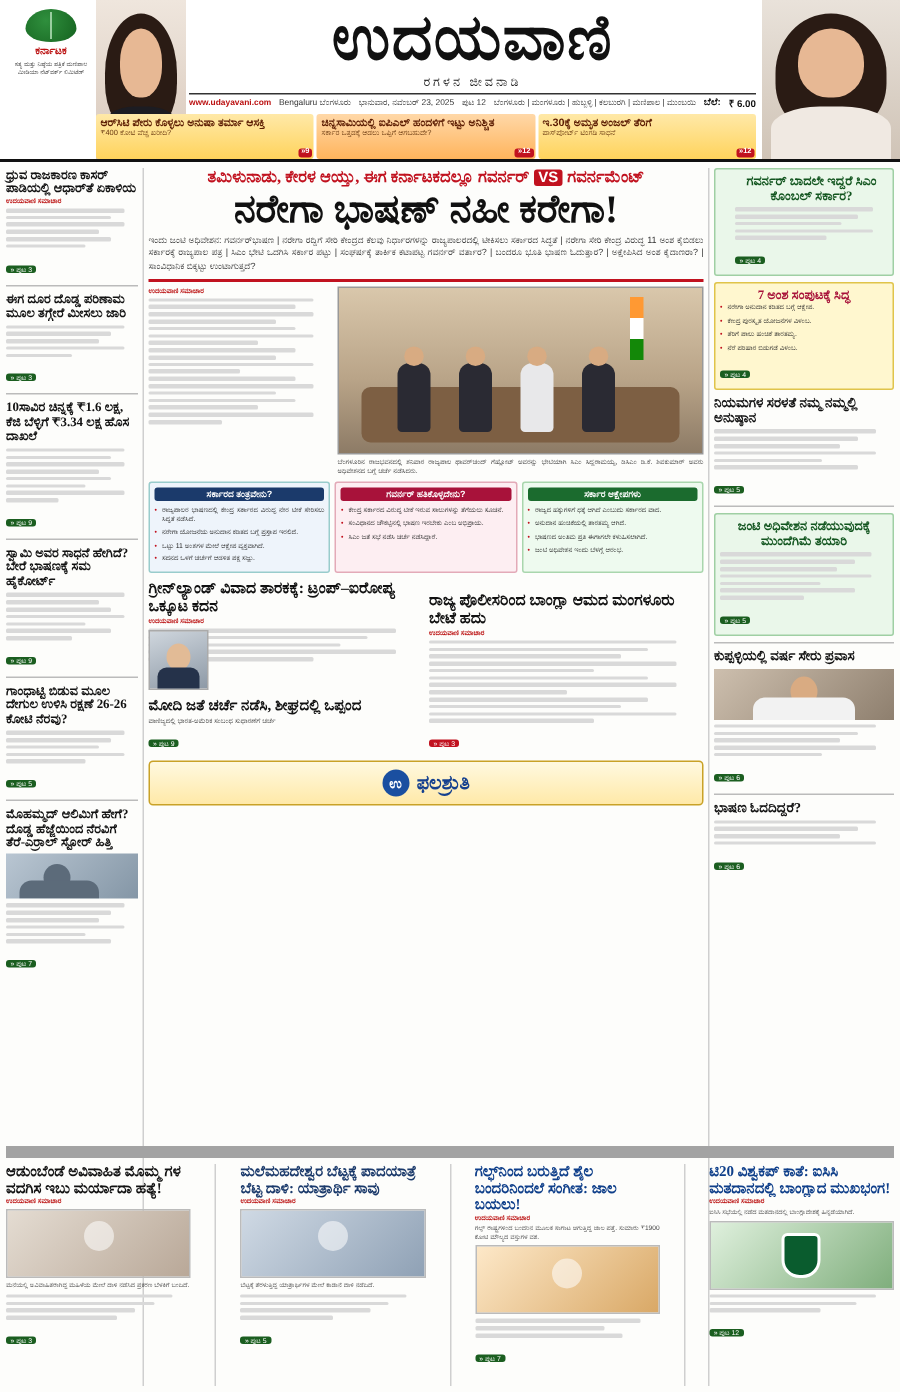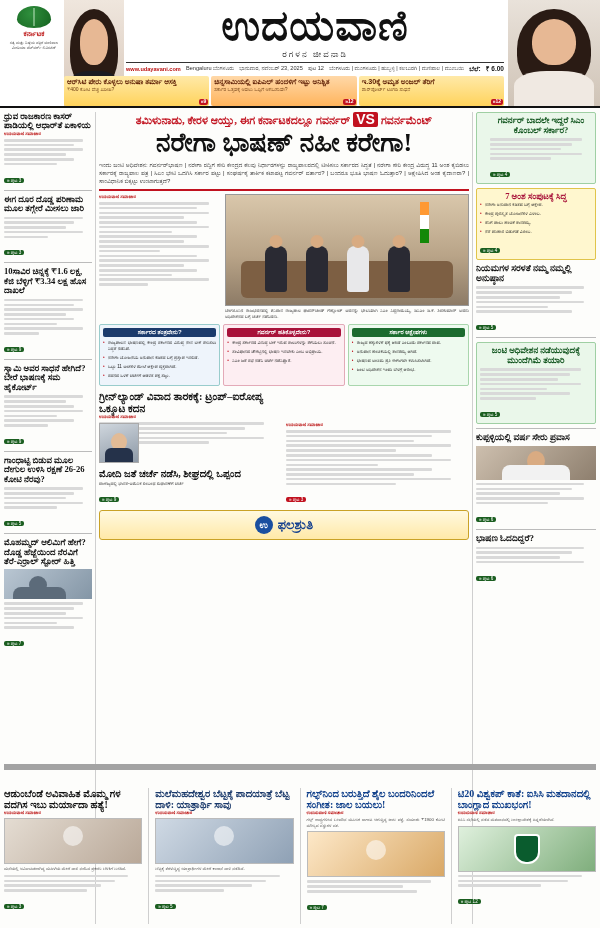--- a/index.html
+++ b/index.html
@@ -134,21 +134,21 @@
   }
   .left-photo .blob { position: absolute; background: #5c6b7a; border-radius: 50%; }
 
   
   .kicker-row {
     display: flex; align-items: center; gap: 3px; justify-content: center;
     font-family: "Liberation Serif", serif; font-weight: bold;
     color: #c1121f; font-size: 11px; line-height: 1.1; text-align: center;
   }
   .vs-badge {
-    background: #c1121f; color: #fff; font-size: 14px; padding: 0 3px;
+    background: #c1121f; color: #fff; font-size: 10px; padding: 0 3px;
     border-radius: 2px; font-family: "Liberation Sans", sans-serif;
   }
   .mega-head {
     font-family: "Liberation Serif", serif; font-weight: bold;
     font-size: 26px; text-align: center; color: #111; line-height: 1.05; margin-top: 2px;
   }
   .deck {
     font-size: 6px; color: #333; line-height: 1.35; margin-top: 4px; text-align: justify;
   }
   .sep-red { height: 2px; background: #c1121f; margin: 4px 0 3px; }
@@ -203,22 +203,22 @@
   .green-box { background: #eaf7ea; border: 1px solid #9fcfa3; border-radius: 2px; padding: 3px; }
   .box-title { font-family: "Liberation Serif", serif; font-weight: bold; font-size: 8.6px; color: #12551f; line-height: 1.12; text-align: center; }
   .box-title.red { color: #a8123a; }
   .right-photo { width: 100%; height: 34px; margin: 3px 0; background: linear-gradient(135deg,#cdbfae,#8e7f6e); position: relative; overflow: hidden; }
   .right-photo .head { position: absolute; left: 50%; top: 16%; transform: translateX(-50%); width: 18px; height: 20px; border-radius: 50%; background: #d9ab82; }
   .right-photo .torso { position: absolute; left: 22%; bottom: 0; width: 56%; height: 42%; background: #f2f2f2; border-radius: 8px 8px 0 0; }
 
   
   .bottom {
     position: absolute; left: 4px; right: 4px; bottom: 4px; height: 160px;
-    border-top: 6px solid #a3a3a3; padding-top: 18px;
-    display: flex; gap: 6px;
+    border-top: 8px solid #a3a3a3; padding-top: 4px;
+    display: flex; gap: 16px;
   }
   .bcol { flex: 1; }
   .bcol .hl-kn { font-size: 10px; color: #1b3a6b; }
   .bcol.b1 .hl-kn { color: #111; }
   .bcol.b3 .hl-kn { color: #0f3f8a; }
   .bcol.b4 .hl-kn { color: #0f3f8a; }
   .b-photo { width: 100%; height: 46px; margin-top: 3px; position: relative; overflow: hidden; border: 1px solid #bbb; }
   .b1photo { background: linear-gradient(135deg,#e4dcd2,#b9a898); }
   .b2photo { background: linear-gradient(135deg,#cfd9e4,#8fa1b5); }
   .b3photo { background: linear-gradient(135deg,#fde8c8,#d9a866); }
@@ -489,20 +489,21 @@
             <div class="ln s90"></div>
               <div class="ln s60"></div>
           </div>
           <div style="clear:both"></div>
           <div class="sub-head" style="font-size:10px;margin-top:3px;">ಮೋದಿ ಜತೆ ಚರ್ಚೆ ನಡೆಸಿ, ಶೀಘ್ರದಲ್ಲಿ ಒಪ್ಪಂದ</div>
           <div class="photo-caption">ವಾಣಿಜ್ಯದಲ್ಲಿ ಭಾರತ-ಅಮೆರಿಕ ಸಂಬಂಧ ಸುಧಾರಣೆಗೆ ಚರ್ಚೆ</div>
           <span class="more-flag">» ಪುಟ 9</span>
         </div>
 
         <div>
+          <div class="sub-head">ರಾಜ್ಯ ಪೊಲೀಸರಿಂದ ಬಾಂಗ್ಲಾ ಆಮದ ಮಂಗಳೂರು ಬೇಟೆ ಹದು</div>
           <div class="byline">ಉದಯವಾಣಿ ಸಮಾಚಾರ</div>
           <div class="body-lines">
             <div class="ln s90"></div>
               <div class="ln s80"></div>
               <div class="ln s70"></div>
             <div class="ln s90"></div>
               <div class="ln s60"></div>
               <div class="ln s80"></div>
             <div class="ln s90"></div>
               <div class="ln s50"></div>

